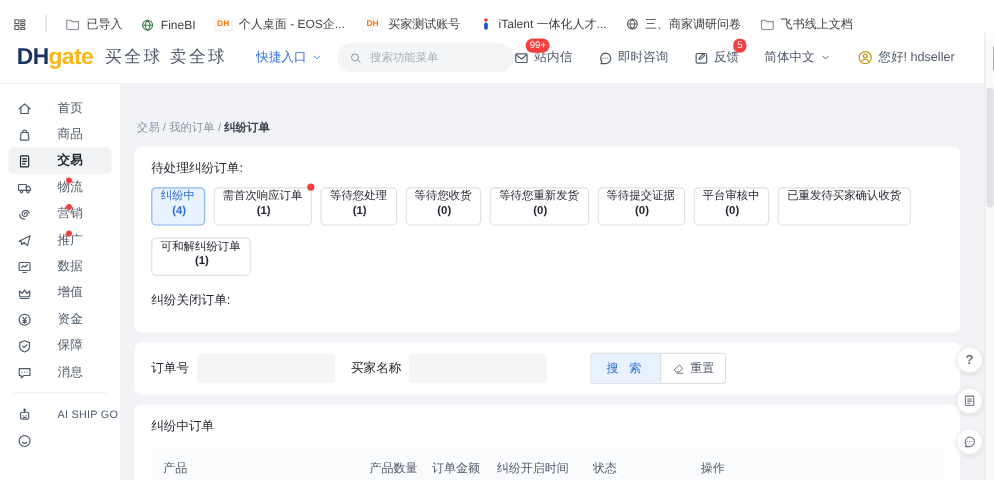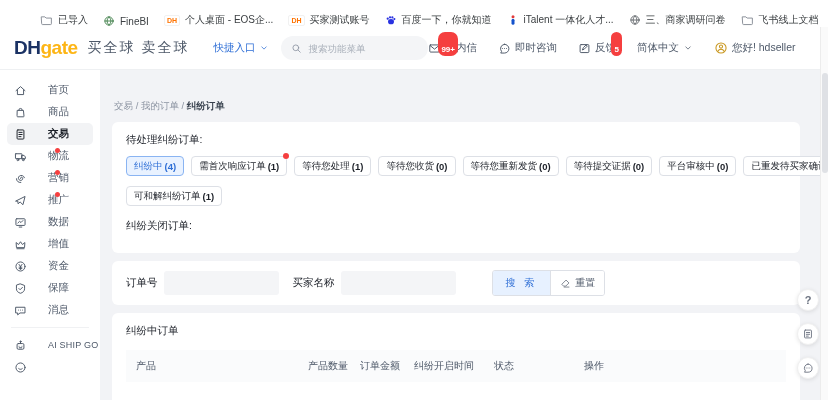--- a/index.html
+++ b/index.html
@@ -25,21 +25,21 @@
   .slogan { font-size:14px; color:#4e5969; letter-spacing:2px; margin-left:10px; white-space:nowrap; }
   .hdr-div { width:1px; height:15px; background:#e5e6eb; margin:0 12px; }
   .quick { display:flex; align-items:center; gap:4px; color:#2f6fd6; font-size:10.5px; cursor:pointer; white-space:nowrap; }
   .h-search { margin-left:12px; width:157px; height:24px; border-radius:12px; background:#f4f5f7;
     display:flex; align-items:center; gap:6px; padding:0 10px; }
   .h-search input { border:none; outline:none; background:transparent; font-size:9.5px; width:110px; color:#333; }
   .h-search input::placeholder { color:#a9b0ba; }
   .hdr-right { margin-left:auto; display:flex; align-items:center; gap:21px; font-size:10.5px; color:#333; }
   .h-item { display:flex; align-items:center; gap:4px; position:relative; cursor:pointer; white-space:nowrap; color:#4e5969; }
   .badge { position:absolute; top:-9px; background:#f53f3f; color:#fff; font-size:8px; line-height:12px;
-    height:12px; padding:12px 3px; border-radius:7px; font-weight:700; }
+    height:12px; padding:0 3px; border-radius:7px; font-weight:400; }
   .badge.mail { left:10px; } .badge.fb { right:-6px; }
   .avatar-dark { width:25px; height:25px; border-radius:50%; background:radial-gradient(circle at 35% 35%, #3a3a3e, #101014);
     margin-left:6px; margin-right:-12px; flex:none; }
 
   
   .sidebar { position:absolute; top:70px; left:0; bottom:0; width:100px; background:#fff; padding:9px 7px 0; }
   .side-item { height:22px; display:flex; align-items:center; gap:21px; padding:0 7px; border-radius:5px;
     font-size:10.5px; color:#4e5969; cursor:pointer; position:relative; white-space:nowrap; }
   .side-item.active { background:#f2f3f5; color:#1d2129; font-weight:700; }
   .side-item svg { flex:none; }
@@ -48,23 +48,23 @@
   .ai-label { font-size:9px; letter-spacing:.2px; }
 
   
   .main { position:absolute; top:70px; left:100px; right:0; bottom:0; background:#f2f3f6;
     padding:8px 28px 0 12px; overflow:hidden; }
   .crumb { font-size:9.5px; color:#8b93a1; margin:22px 0 9px 2px; }
   .crumb .cur { color:#37404d; font-weight:700; }
   .card { background:#fff; border-radius:6px; padding:11px 14px; margin-bottom:8px; }
   .sec-title { font-size:10.5px; color:#1d2129; margin-bottom:9px; }
   .tab-row { display:flex; gap:7px; flex-wrap:nowrap; margin-bottom:10px; }
-  .tabbtn { height:20px; padding:0 7px; border:1px solid #dde0e6; border-radius:4px; background:#fff;
+  .tabbtn { height:32px; padding:0 7px; border:1px solid #dde0e6; border-radius:4px; background:#fff;
     font-size:9.5px; color:#1d2129; display:flex; align-items:center; cursor:pointer; position:relative;
-    white-space:nowrap; font-family:inherit; }
+    white-space:nowrap; font-family:inherit;flex-direction:column; }
   .tabbtn .c { font-weight:700; margin-left:2px; }
   .tabbtn.active { color:#2f6fd6; background:#e9f2ff; border-color:#8ab4f2; }
   .btn-dot { position:absolute; top:-4px; right:-3px; width:6px; height:6px; border-radius:50%; background:#f53f3f; }
   .closed-title { margin-top:13px; }
 
   
   .filter { display:flex; align-items:center; padding:9px 14px; }
   .f-label { font-size:10.5px; color:#1d2129; margin-right:6px; white-space:nowrap; }
   .f-input { width:115px; height:24px; background:#f4f5f7; border:none; border-radius:3px; outline:none;
     margin-right:14px; font-size:10px; padding:0 8px; color:#333; }
@@ -229,26 +229,20 @@
       </svg>
       <span>FineBI</span>
     </span>
   <span class="bm">
       <span class="dh-fav">DH</span>
       <span>个人桌面 - EOS企...</span>
     </span>
   <span class="bm">
       <span class="dh-fav">DH</span>
       <span>买家测试账号</span>
-    </span>
-  <span class="bm">
-      <svg width="12" height="12">
-        <use href="#i-paw"></use>
-      </svg>
-      <span>百度一下，你就知道</span>
     </span>
   <span class="bm">
       <svg width="12" height="12">
         <use href="#i-italent"></use>
       </svg>
       <span>iTalent 一体化人才...</span>
     </span>
   <span class="bm">
       <svg width="12" height="12" color="#5f6368">
         <use href="#i-globe"></use>

